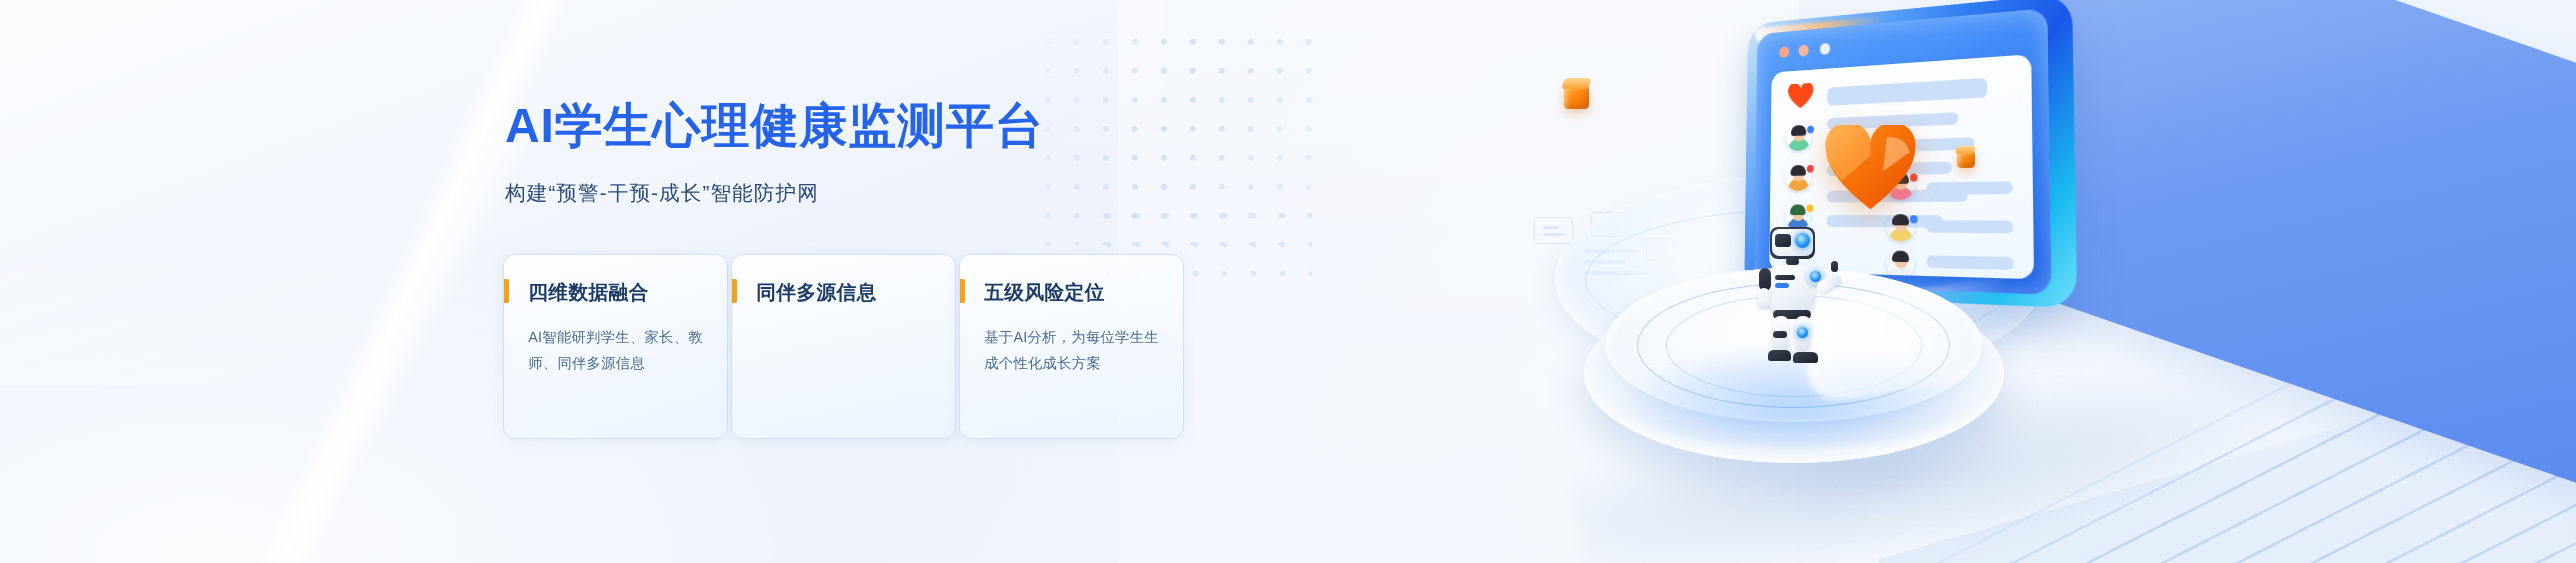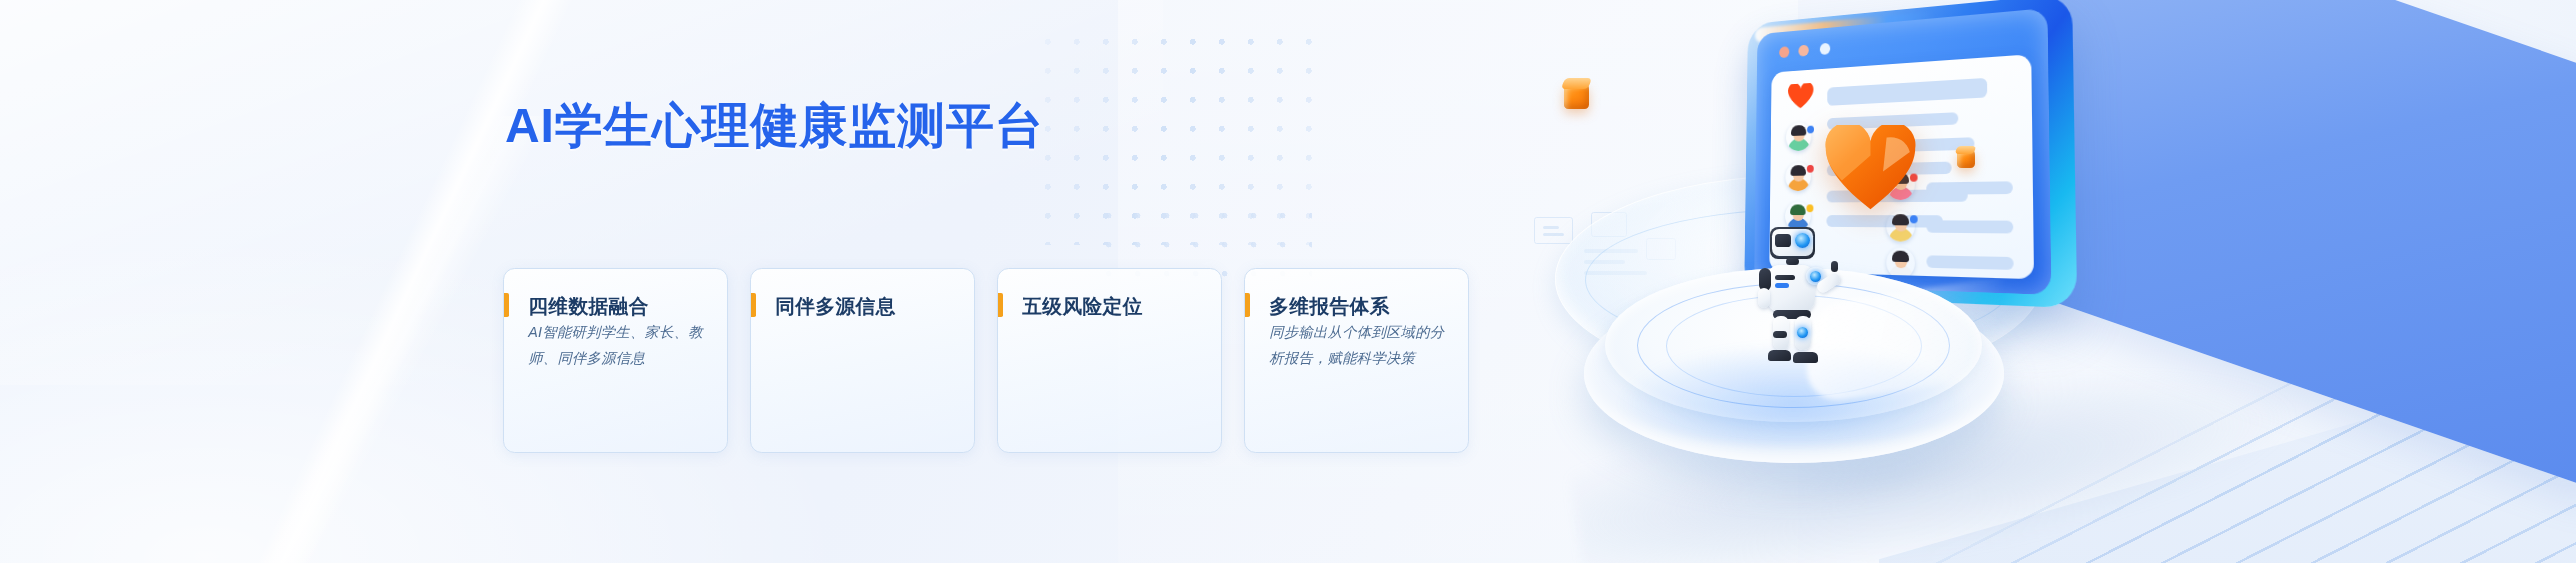--- a/index.html
+++ b/index.html
@@ -73,32 +73,32 @@
 
   
   .content{ position:absolute; left:505px; top:0; width:948px; height:516px; }
 
   .title{ position:absolute; left:0; top:94px; font-size:48px; font-weight:700;
     letter-spacing:0.9px; color:#2563EB; white-space:nowrap;
     text-shadow:0 1.8px 0 rgba(255,255,255,.55); }
   .subtitle{ position:absolute; left:0; top:179px; font-size:20.6px; font-weight:400;
     color:#2E4A74; letter-spacing:1.1px; white-space:nowrap; }
 
-  .cards{ position:absolute; left:-1.8px; top:268px; display:flex; gap:22px;border-radius:6px; }
+  .cards{ position:absolute; left:-1.8px; top:254px; display:flex; gap:3px;border-radius:6px; }
   .card{ position:relative; width:225px; height:185px;
     background:linear-gradient(168deg,rgba(255,255,255,.92) 0%,rgba(245,250,255,.82) 52%,rgba(236,244,255,.72) 100%);
     border:0.9px solid #cfe0f4; border-radius:11.6px;
     box-shadow:0 2.7px 12.5px rgba(110,150,210,.10);
     padding:25px 21.5px 0 24px; }
   .card-bar{ position:absolute; left:0; top:24px; width:4.5px; height:24px;
     background:#F5A11C; border-radius:0 1.8px 1.8px 0; }
   .card-title{ font-size:19.7px; font-weight:700; color:#1C3C66; letter-spacing:0.4px;
     line-height:25px; }
-  .card-desc{ font-size:14.3px; line-height:26px; color:#4C6B91;
-    letter-spacing:0.3px;font-style:italic; }
+  .card-desc{ margin-top:19px; font-size:14.3px; line-height:26px; color:#4C6B91;
+    letter-spacing:0.3px; }
 
   
   .art{ position:absolute; left:1512px; top:0; width:680px; height:564px; }
 
   
   .disc-outer{ position:absolute; left:43px; top:175px; width:488px; height:208px;
     border-radius:50%;
     background:radial-gradient(ellipse at 48% 36%,rgba(255,255,255,.92),rgba(226,240,253,.55) 62%,rgba(205,231,250,.3) 100%);
     border:1.8px solid rgba(255,255,255,.9);
     box-shadow:0 9px 23px rgba(140,180,225,.22), inset 0 -5.4px 16px rgba(255,255,255,.9); }
@@ -209,44 +209,41 @@
   <div class="stripes"></div>
   <div class="slab-thin"></div>
   <div class="slab-edge"></div>
   <div class="slab"></div>
   <div class="slabmask"></div>
   <div class="shadow-blob"></div>
 
   <div class="content">
 
     <div class="title">AI学生心理健康监测平台</div>
+    <div class="subtitle">构建“预警-干预-成长”智能防护网</div>
 
     <div class="cards">
 
       <div class="card">
         <span class="card-bar"></span>
         <div class="card-title">四维数据融合</div>
         <div class="card-desc">AI智能研判学生、家长、教师、同伴多源信息</div>
       </div>
 
       <div class="card">
         <span class="card-bar"></span>
         <div class="card-title">同伴多源信息</div>
       </div>
 
       <div class="card">
         <span class="card-bar"></span>
         <div class="card-title">五级风险定位</div>
-      </div>
-
-      <div class="card">
-        <span class="card-bar"></span>
-        <div class="card-title">多维报告体系</div>
-        <div class="card-desc">同步输出从个体到区域的分析报告，赋能科学决策</div>
-      </div>
+        <div class="card-desc">基于AI分析，为每位学生生成个性化成长方案</div>
+      </div>
+
 
     </div>
   </div>
 
   <div class="art">
 
     <div class="holo">
       <i style="left:3.6px;  top:9px; width:39px;height:27px;border:1.8px solid #b9d4f3;background:transparent;"></i>
       <i style="left:12.5px; top:18px; width:16px;height:2.7px;"></i>
       <i style="left:12.5px; top:25px; width:21.5px;height:2.7px;"></i>

